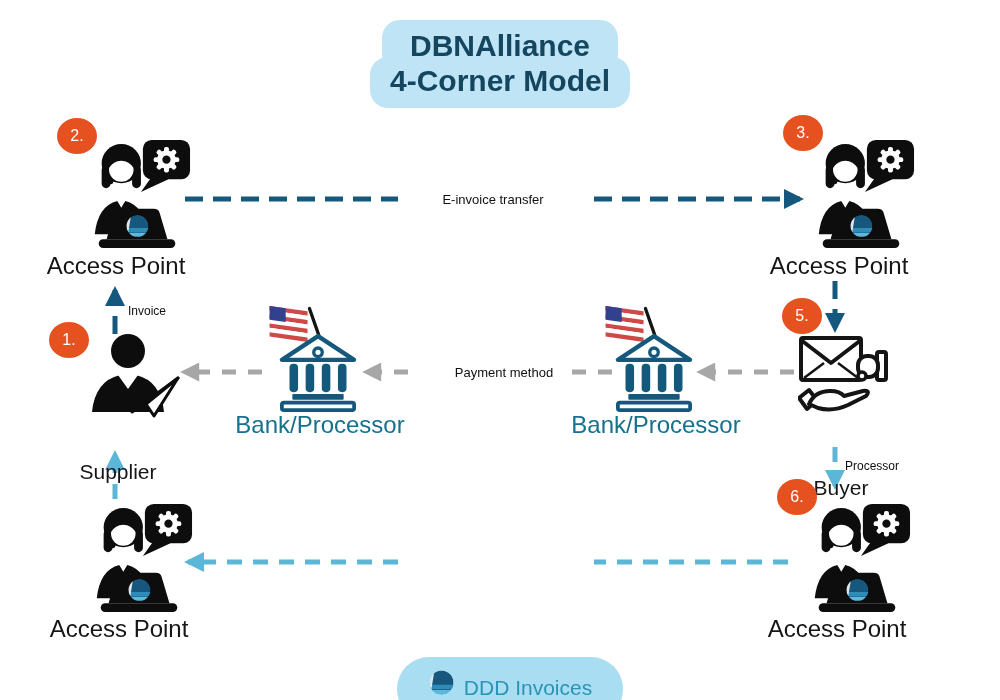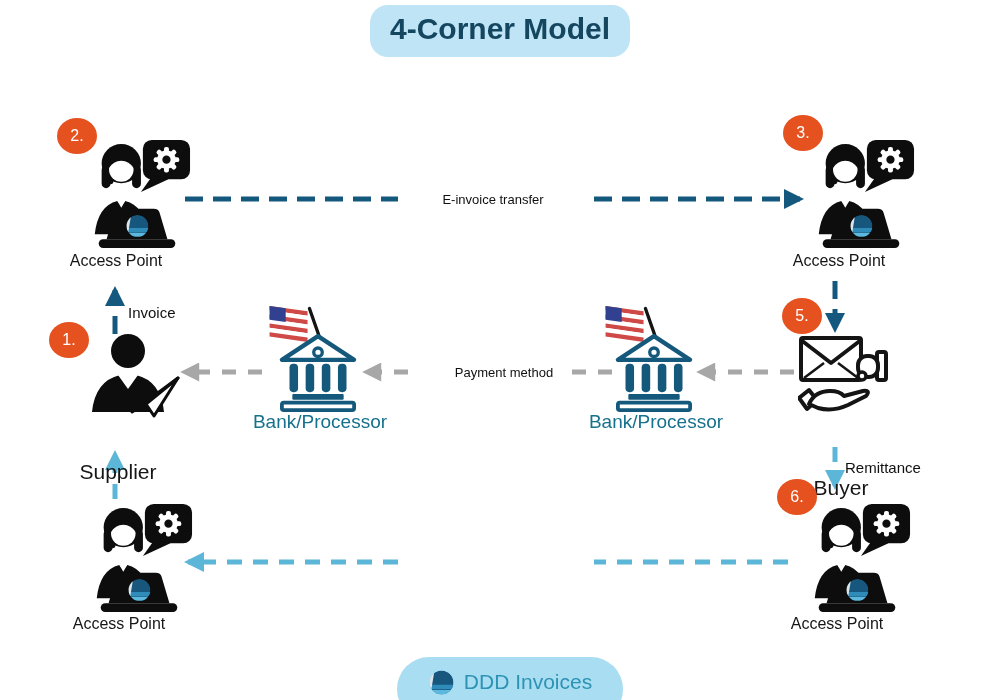--- a/index.html
+++ b/index.html
@@ -10,26 +10,26 @@
   
   .title-wrap{position:absolute;left:500px;top:20px;transform:translateX(-50%);
     display:flex;flex-direction:column;align-items:center;z-index:5;}
   .title-line{display:inline-block;background:var(--c-title_bg,#bfe4f5);
     color:var(--c-title_text,#14465f);font-weight:bold;font-size:30px;line-height:1.12;
     padding:9px 28px;border-radius:18px;white-space:nowrap;}
   .title-line.second{margin-top:-15px;padding:7px 20px 11px;}
   
   .abs{position:absolute;}
   .lbl{position:absolute;transform:translateX(-50%);white-space:nowrap;}
-  .node-label{font-size:16px;color:#161616;}
+  .node-label{font-size:24px;color:#161616;}
   .big-label{font-size:21px;color:#161616;margin-top:48px;}
-  .bank-label{font-size:19px;color:var(--c-bank_label,#15718c);}
+  .bank-label{font-size:24px;color:var(--c-bank_label,#15718c);}
   .edge-label{position:absolute;transform:translate(-50%,-50%);white-space:nowrap;
     font-size:13px;color:#101010;}
-  .small-label{position:absolute;white-space:nowrap;font-size:15px;color:#101010;}
+  .small-label{position:absolute;white-space:nowrap;font-size:12px;color:#101010;}
   .badge{position:absolute;width:40px;height:36px;border-radius:50%;
     background:var(--c-badge_orange,#e5511f);color:#fff;font-size:16px;
     display:flex;align-items:center;justify-content:center;z-index:6;}
   
   .dash{fill:none;stroke-width:5;}
   .d-dark{stroke:var(--c-arrow_dark_blue,#15587d);stroke-dasharray:18 10;}
   .d-light{stroke:var(--c-arrow_light_blue,#5cb6d8);stroke-dasharray:15 11;}
   .d-gray{stroke:var(--c-arrow_gray,#a7a7a7);stroke-dasharray:14 12;}
   .f-dark{fill:var(--c-arrow_dark_blue,#15587d);}
   .f-light{fill:var(--c-arrow_light_blue,#5cb6d8);}
@@ -39,21 +39,21 @@
   .flag-red{fill:var(--c-flag_red,#cf4a47);}
   .flag-blue{fill:var(--c-flag_blue,#31418f);}
   .logo-dark{fill:var(--c-logo_dark,#17577e);}
   .logo-mid{fill:var(--c-logo_mid,#2f8cb8);}
   .logo-light{fill:var(--c-logo_light,#5cb8dc);}
   
   .footer-pill{position:absolute;left:397px;top:657px;width:226px;height:64px;
     background:var(--c-footer_bg,#a9def2);border-radius:32px;
     display:flex;align-items:flex-start;justify-content:center;gap:9px;padding-top:12px;
     box-sizing:border-box;}
-  .footer-text{font-size:21px;color:var(--c-footer_text,#2d93b4);margin-top:1px;}
+  .footer-text{font-size:21px;color:var(--c-footer_text,#2d93b4);margin-top:7px;}
 </style>
 </head>
 <body>
 
 <div class="stage">
 
   <svg width="0" height="0" style="position:absolute" aria-hidden="true">
     <defs>
       <clipPath id="logoClip">
           <circle cx="18" cy="18" r="16"></circle>
@@ -187,20 +187,21 @@
 
     <line x1="835" y1="447" x2="835" y2="486" class="dash d-light" marker-end="url(#mk-light)"></line>
 
     <line x1="788" y1="562" x2="594" y2="562" class="dash d-light"></line>
     <line x1="398" y1="562" x2="188" y2="562" class="dash d-light" marker-end="url(#mk-light)"></line>
 
     <line x1="115" y1="499" x2="115" y2="454" class="dash d-light" marker-end="url(#mk-light)"></line>
   </svg>
 
   <div class="title-wrap">
+    <span class="title-line">DBNAlliance</span>
     <span class="title-line second">4-Corner Model</span>
   </div>
 
   <div class="badge" style="left:49px;top:322px">1.</div>
   <div class="badge" style="left:57px;top:118px">2.</div>
   <div class="badge" style="left:783px;top:115px">3.</div>
   <div class="badge" style="left:782px;top:298px">5.</div>
   <div class="badge" style="left:777px;top:479px">6.</div>
 
   <svg class="abs" style="left:82px;top:138px" width="110" height="114">
@@ -235,21 +236,21 @@
   <div class="lbl node-label" style="left:119px;top:615px">Access Point</div>
   <div class="lbl node-label" style="left:837px;top:615px">Access Point</div>
   <div class="lbl big-label" style="left:118px;top:412px">Supplier</div>
   <div class="lbl big-label" style="left:841px;top:428px">Buyer</div>
   <div class="lbl bank-label" style="left:320px;top:411px">Bank/Processor</div>
   <div class="lbl bank-label" style="left:656px;top:411px">Bank/Processor</div>
 
   <div class="edge-label" style="left:493px;top:199px">E-invoice transfer</div>
   <div class="edge-label" style="left:504px;top:372px">Payment method</div>
   <div class="small-label" style="left:128px;top:304px">Invoice</div>
-  <div class="small-label" style="left:845px;top:459px">Remittance</div>
+  <div class="small-label" style="left:845px;top:459px">Processor</div>
 
   <div class="footer-pill">
     <svg width="27" height="27">
         <use href="#sym-logo" width="27" height="27"></use>
       </svg>
     <span class="footer-text">DDD Invoices</span>
   </div>
 
 </div>
 

